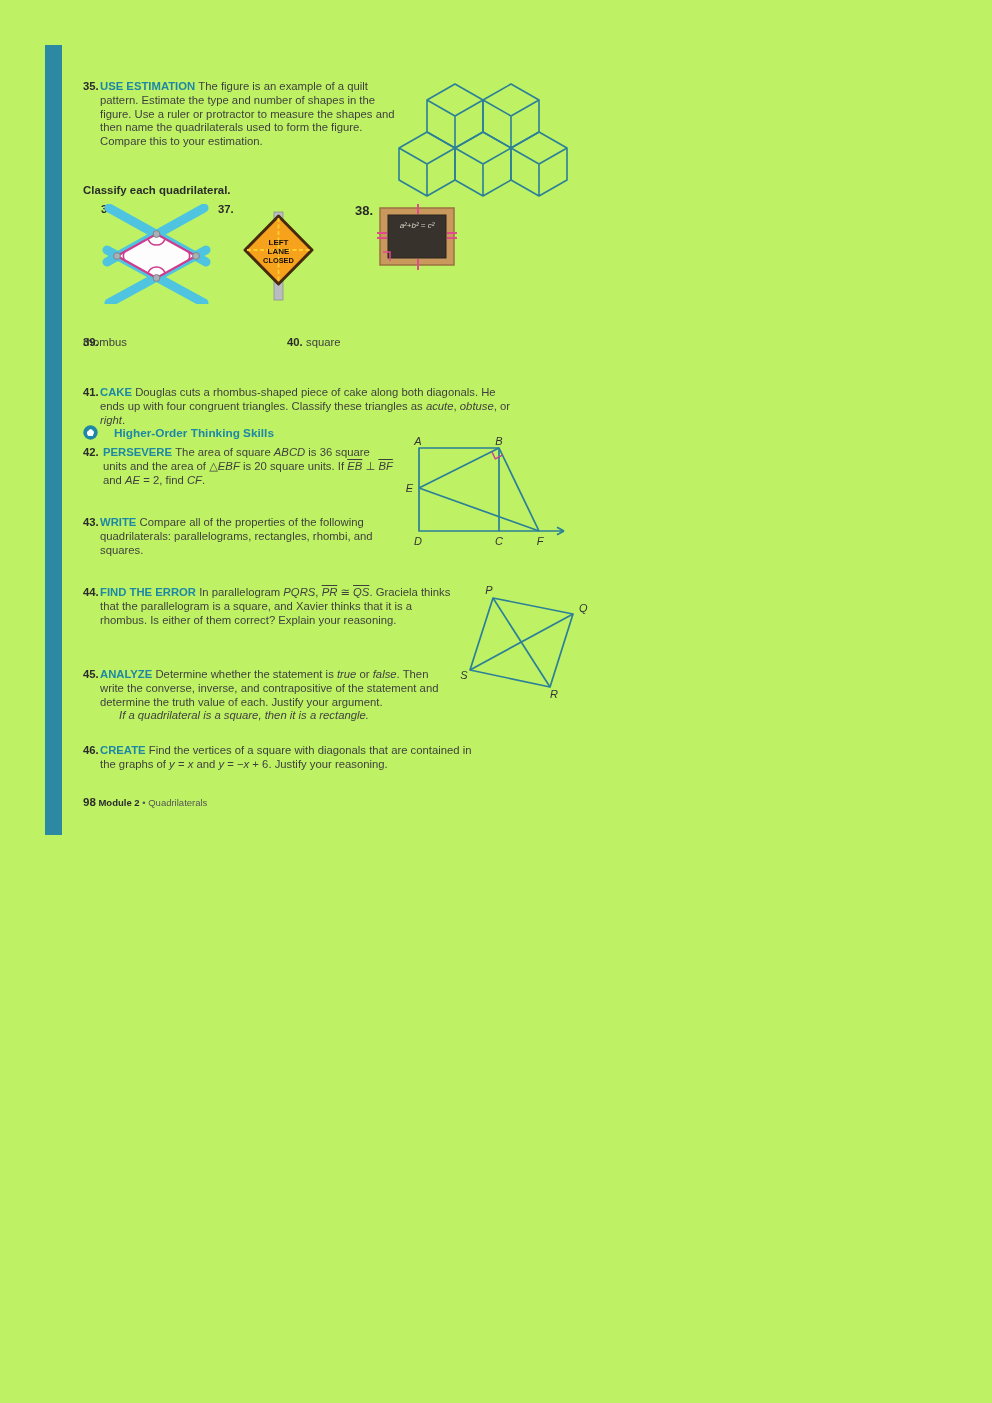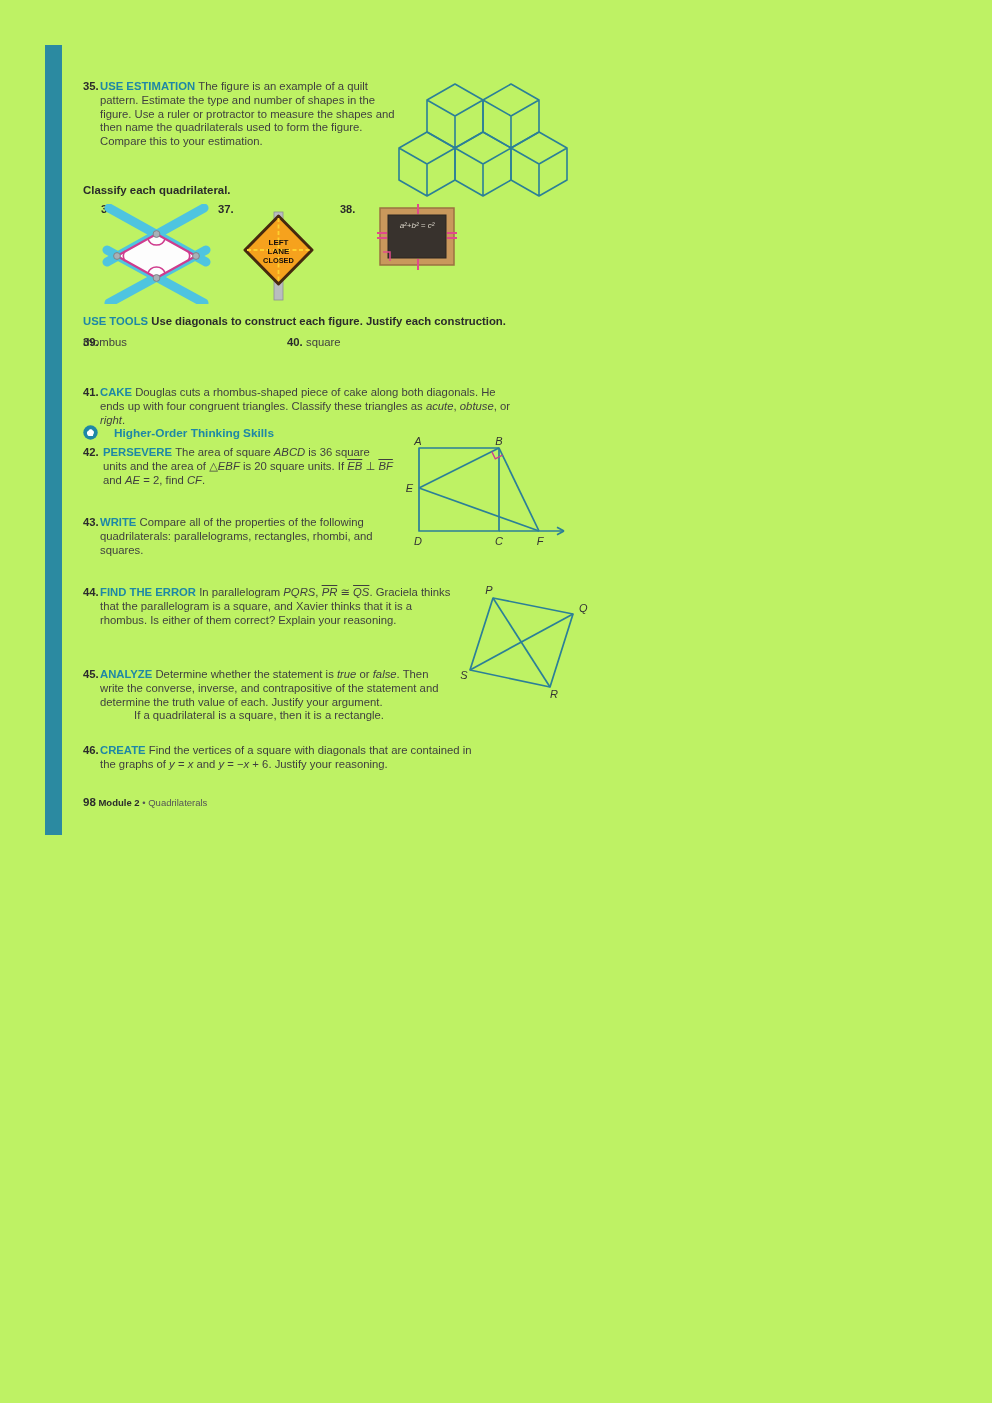--- a/index.html
+++ b/index.html
@@ -11,21 +11,21 @@
   .ptext{margin-left:17px;}
   .ptext.ind20{margin-left:20px;}
   .seg-tag{color:#1e87a6;font-weight:bold;}
   .seg-i{font-style:italic;}
   .seg-ol{font-style:italic;text-decoration:overline;}
   .seg-b{font-weight:bold;color:#2b2b2b;}
   .heading{position:absolute;font-size:11.4px;font-weight:bold;color:#2b2b2b;}
   .inline-label{font-size:11.3px;color:#3f3f3f;}
   .hot-header{position:absolute;display:flex;align-items:center;gap:16px;font-size:11.8px;font-weight:bold;color:#1e87a6;}
   .figure{position:absolute;}
-  .statement{margin-left:34px;}
+  .statement{margin-left:19px;font-style:italic;}
   .footer{position:absolute;font-size:9.5px;color:#555;}
   .footer .fnum{font-size:11.5px;font-weight:bold;color:#2b2b2b;}
   .footer .fmod{font-weight:bold;color:#2b2b2b;}
   svg text.fig-label{font-size:11px;font-style:italic;fill:#333;font-family:"Liberation Sans",sans-serif;}
   svg text.sign-text{font-weight:bold;fill:#17100a;font-family:"Liberation Sans",sans-serif;}
   svg text.chalk{font-size:8px;font-style:italic;fill:#ded9cd;font-family:"Liberation Sans",sans-serif;}
 </style>
 </head>
 <body>
 
@@ -80,39 +80,36 @@
     <path d="M35.5 12 L69 46 L35.5 80 L2 46 Z" fill="#f6a21d" stroke="#46290e" stroke-width="3" stroke-linejoin="round"></path>
     <g stroke="#ffd02e" stroke-width="1.8" stroke-dasharray="4 2.5">
       <line x1="4" y1="46" x2="67" y2="46"></line>
       <line x1="35.5" y1="14" x2="35.5" y2="78"></line>
     </g>
     <text class="sign-text" x="35.5" y="41" font-size="8" text-anchor="middle">LEFT</text>
     <text class="sign-text" x="35.5" y="50" font-size="8" text-anchor="middle">LANE</text>
     <text class="sign-text" x="35.5" y="59" font-size="7.4" text-anchor="middle">CLOSED</text>
   </svg>
 
-  <span class="pnum" style="left:340px;top:203px;position:absolute;font-size:11px;">38.</span>
+  <span class="pnum" style="left:355px;top:203px;position:absolute;font-size:13px;">38.</span>
   <svg class="figure" style="left:377px;top:204px;" width="84" height="66" viewBox="0 0 84 66">
     <rect x="3" y="4" width="74" height="57" fill="#c9985c" stroke="#9a7240" stroke-width="1.5"></rect>
     <rect x="11" y="11" width="58" height="43" fill="#38322d" stroke="#2a2521" stroke-width="1"></rect>
     <text class="chalk" x="40" y="24" text-anchor="middle">a²+b² = c²</text>
     <g stroke="#e14a8c" stroke-width="2" fill="none">
       <line x1="41" y1="0" x2="41" y2="10"></line>
       <line x1="41" y1="55" x2="41" y2="66"></line>
       <line x1="0" y1="29" x2="10" y2="29"></line>
       <line x1="0" y1="34" x2="10" y2="34"></line>
       <line x1="70" y1="29" x2="80" y2="29"></line>
       <line x1="70" y1="34" x2="80" y2="34"></line>
       <path d="M6 48 L13 48 L13 57" stroke-width="1.5"></path>
     </g>
   </svg>
 
-  <div class="prob" style="left:83px;top:315px;width:430px;">
-    <div><span class="seg-tag">USE TOOLS </span><span class="seg-b">Use diagonals to construct each figure. Justify each construction.</span></div>
-  </div>
 
   <div class="prob" style="left:83px;top:336px;">
     <span class="pnum">39.</span>
     <span class="inline-label" style="">rhombus</span>
   </div>
   <div class="prob" style="left:287px;top:336px;">
     <span class="pnum">40.</span>
     <span class="inline-label" style="margin-left:19px;">square</span>
   </div>
 

